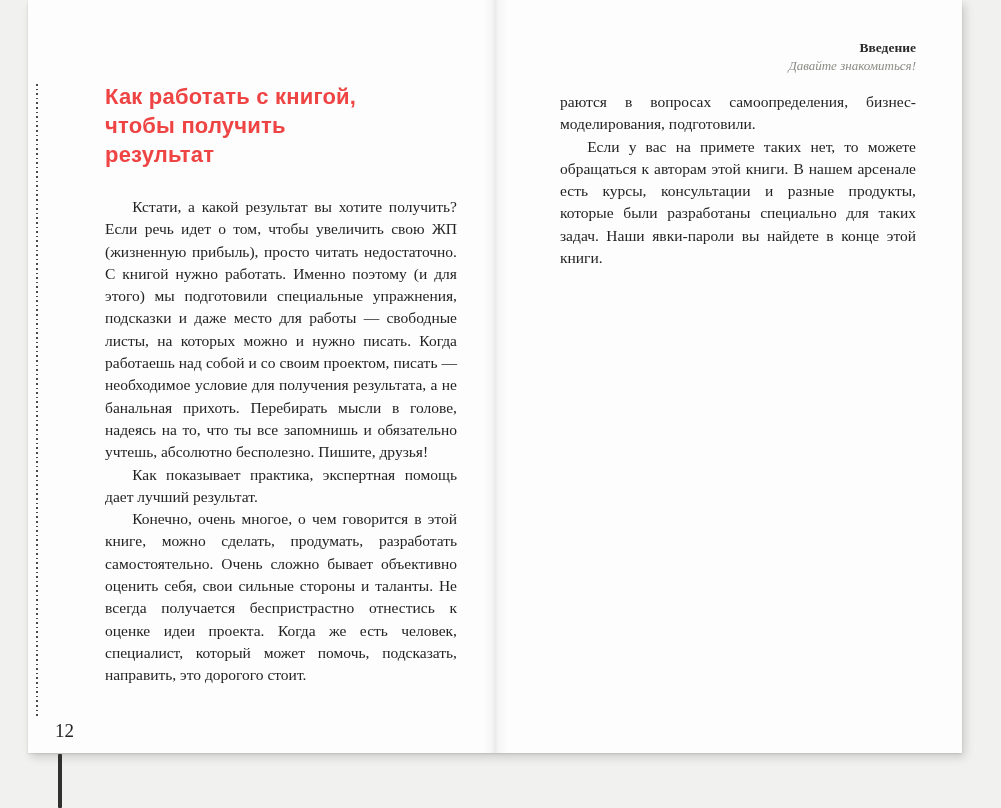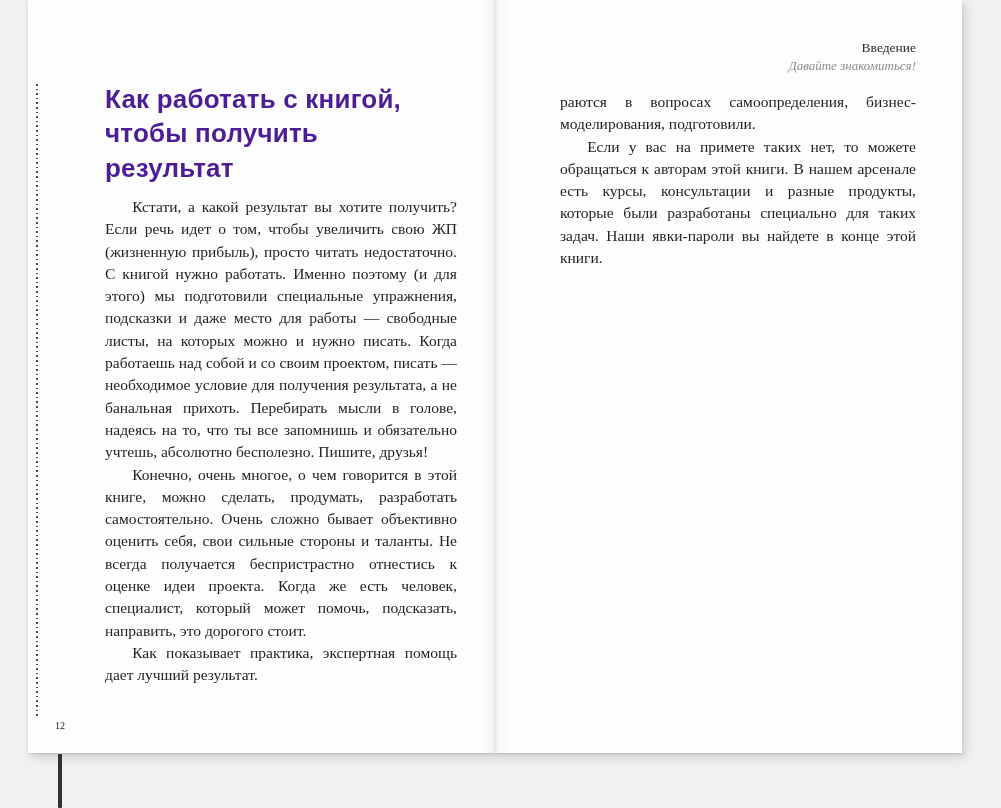--- a/index.html
+++ b/index.html
@@ -58,24 +58,24 @@
   .page-right { left: 467px; width: 467px; }
 
   .heading {
     position: absolute;
     left: 77px;
     top: 82px;
     width: 350px;
     margin: 0;
     font-family: "Liberation Sans", "DejaVu Sans", sans-serif;
     font-weight: 700;
-    font-size: 26px;
+    font-size: 22px;
     line-height: 1.32;
     letter-spacing: 0.2px;
-    color: #4c1d95;
+    color: #ef4444;
     white-space: pre-line;
   }
   .body-text {
     position: absolute;
     font-size: 15.5px;
     line-height: 22.3px;
     color: #232323;
     text-align: justify;
     hyphens: auto;
     -webkit-hyphens: auto;
@@ -94,33 +94,33 @@
   }
   .right-body {
     left: 65px;
     top: 91px;
     width: 356px;
   }
   .page-number {
     position: absolute;
     left: 27px;
     top: 720px;
-    font-size: 10px;
+    font-size: 19px;
     color: #232323;
   }
   .running-head {
     position: absolute;
     left: 65px;
     top: 40px;
     width: 356px;
     text-align: right;
   }
   .rh-section {
     font-family: "Liberation Serif", "DejaVu Serif", serif;
-    font-weight: 400;
+    font-weight: 700;
     font-size: 13.5px;
     color: #2a2a2a;
   }
   .rh-subtitle {
     margin-top: 2px;
     font-style: italic;
     font-size: 13px;
     color: #8c8c86;
     text-align: right;
   }
@@ -141,22 +141,22 @@
   <div class="spread">
 
     <div class="binding-dots"></div>
 
     <div class="page page-left">
       <h1 class="heading">Как работать с книгой,
 чтобы получить
 результат</h1>
       <div class="body-text left-body">
         <p>Кстати, а какой результат вы хотите получить? Если речь идет о том, чтобы увеличить свою ЖП (жизненную прибыль), просто читать недостаточно. С книгой нужно работать. Именно поэтому (и для этого) мы подготовили специальные упражнения, подсказки и даже место для работы — свободные листы, на которых можно и нужно писать. Когда работаешь над собой и со своим проектом, писать — необходимое условие для получения результата, а не банальная прихоть. Перебирать мысли в голове, надеясь на то, что ты все запомнишь и обязательно учтешь, абсолютно бесполезно. Пишите, друзья!</p>
+        <p>Как показывает практика, экспертная помощь дает лучший результат.</p>
         <p>Конечно, очень многое, о чем говорится в этой книге, можно сделать, продумать, разработать самостоятельно. Очень сложно бывает объективно оценить себя, свои сильные стороны и таланты. Не всегда получается беспристрастно отнестись к оценке идеи проекта. Когда же есть человек, специалист, который может помочь, подсказать, направить, это дорогого стоит.</p>
-        <p>Как показывает практика, экспертная помощь дает лучший результат.</p>
       </div>
       <div class="page-number">12</div>
     </div>
 
     <div class="fold"></div>
 
     <div class="page page-right">
       <div class="running-head">
         <div class="rh-section">Введение</div>
         <div class="rh-subtitle">Давайте знакомиться!</div>

